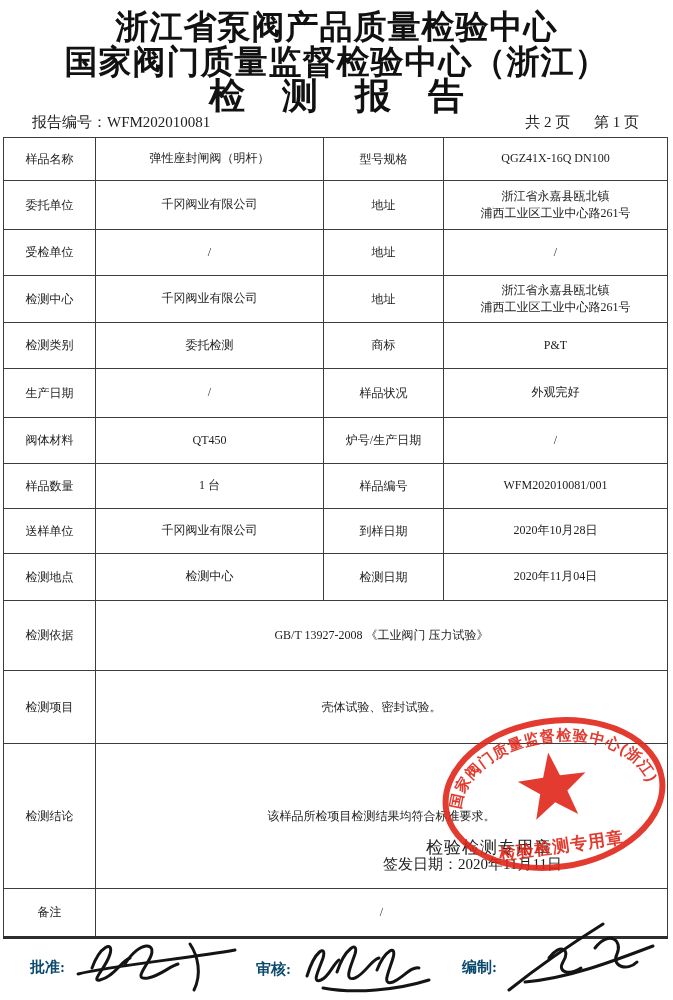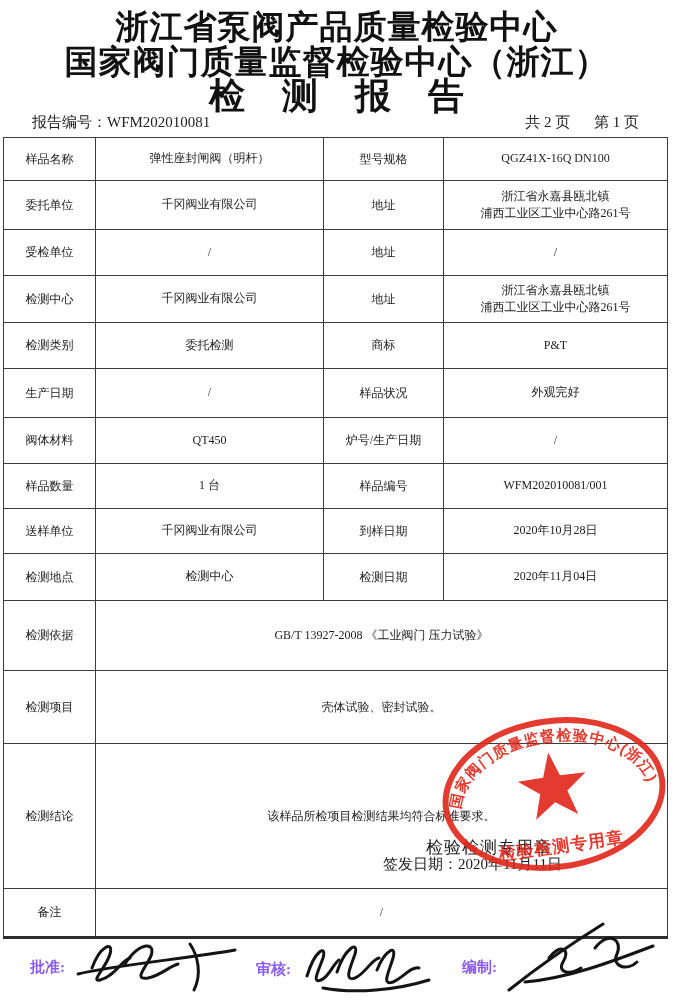--- a/index.html
+++ b/index.html
@@ -46,21 +46,21 @@
   }
   .sign-date{
     position:absolute;left:383px;top:855px;font-size:15px;color:#1c1c1c;
     z-index:2;white-space:nowrap;
   }
   .stamp{
     position:absolute;left:436px;top:712px;width:236px;height:164px;
     transform:rotate(-8deg);opacity:0.90;z-index:3;pointer-events:none;
   }
   
-  .footer-label{position:absolute;font-size:15px;color:#8b5cf6;font-weight:600;}
+  .footer-label{position:absolute;font-size:15px;color:#0c4a6e;font-weight:600;}
   .lab-approve{left:30px;top:958px;}
   .lab-review{left:256px;top:960px;}
   .lab-prepare{left:462px;top:958px;}
   .sig{position:absolute;z-index:1;}
   .sig path{fill:none;stroke:#141414;stroke-width:3;stroke-linecap:round;stroke-linejoin:round;}
   .sig1{left:70px;top:928px;}
   .sig2{left:293px;top:930px;}
   .sig3{left:497px;top:916px;}
 </style>
 </head>

